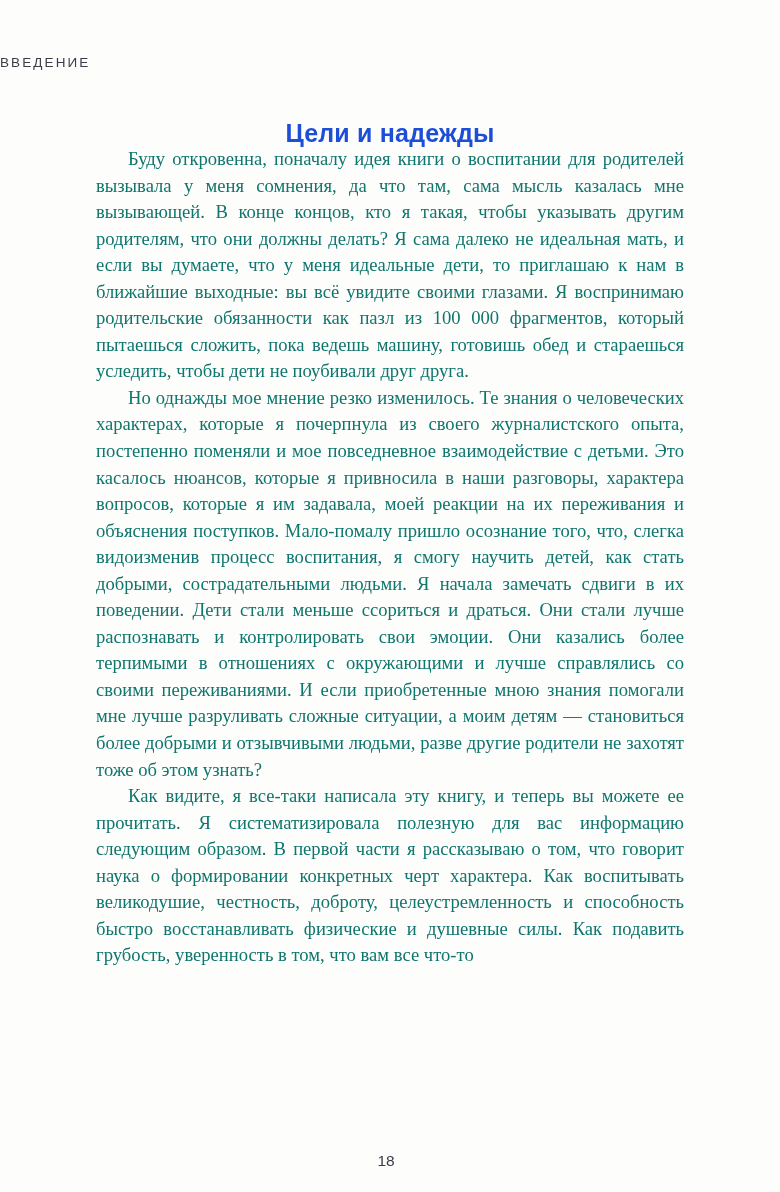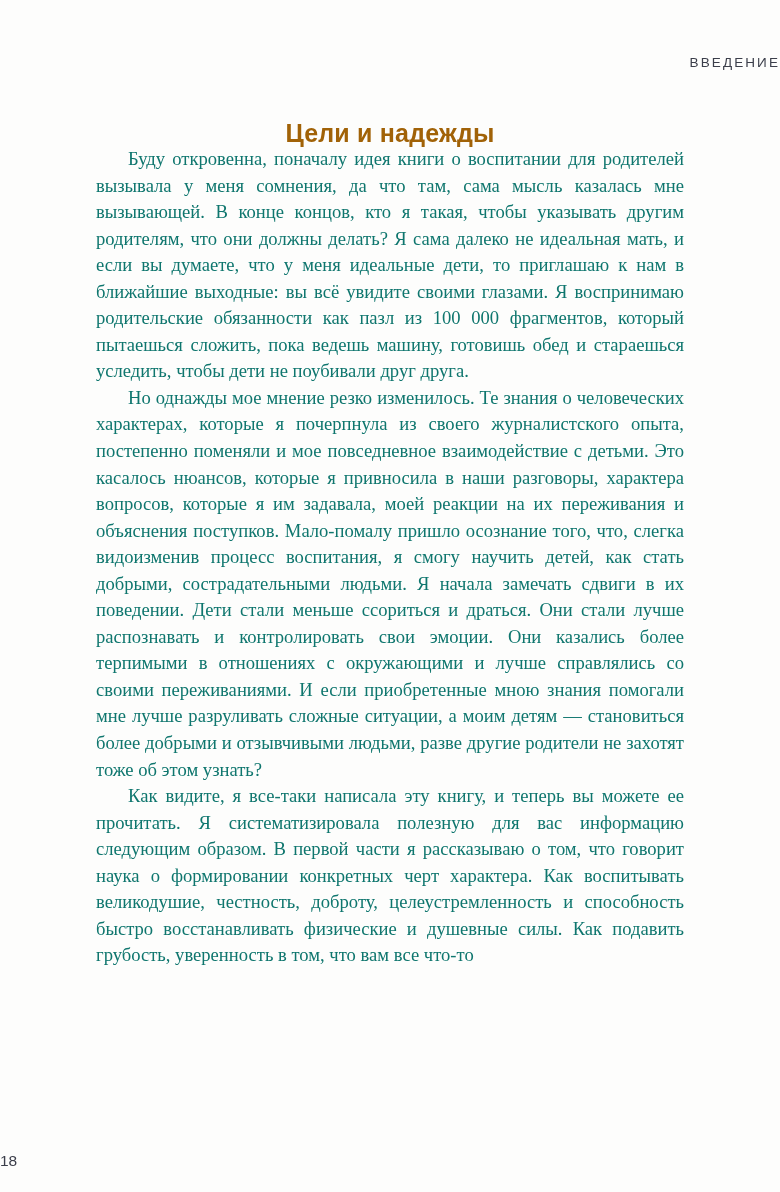--- a/index.html
+++ b/index.html
@@ -16,38 +16,38 @@
     margin: 0 auto;
     overflow: hidden;
     box-sizing: border-box;
   }
 
   .running-head {
     position: absolute;
     top: 55px;
     left: 0;
     right: 0;
-    text-align: right;
+    text-align: left;
     font-family: "Liberation Sans", sans-serif;
     font-size: 13.5px;
     letter-spacing: 2.1px;
     color: #3b3e4a;
     font-weight: 400;
   }
 
   .chapter-title {
     position: absolute;
     top: 102px;
     left: 0;
     right: 0;
     text-align: center;
     font-family: "Liberation Sans", sans-serif;
     font-size: 25px;
     font-weight: 700;
-    color: #a16207;
+    color: #1d4ed8;
     letter-spacing: 0.2px;
   }
 
   .body-text {
     position: absolute;
     top: 146px;
     left: 96px;
     width: 588px;
     font-family: "Liberation Serif", "DejaVu Serif", serif;
     font-size: 18.6px;
@@ -63,20 +63,21 @@
     margin: 0;
     text-indent: 32px;
     text-align: justify;
   }
 
   .folio {
     position: absolute;
     bottom: 22px;
     left: 0;
     right: 8px;
+    text-align: center;
     font-family: "Liberation Sans", sans-serif;
     font-size: 15.5px;
     color: #3b3e4a;
   }
 </style>
 </head>
 <body>
 
 <div class="page">
 

